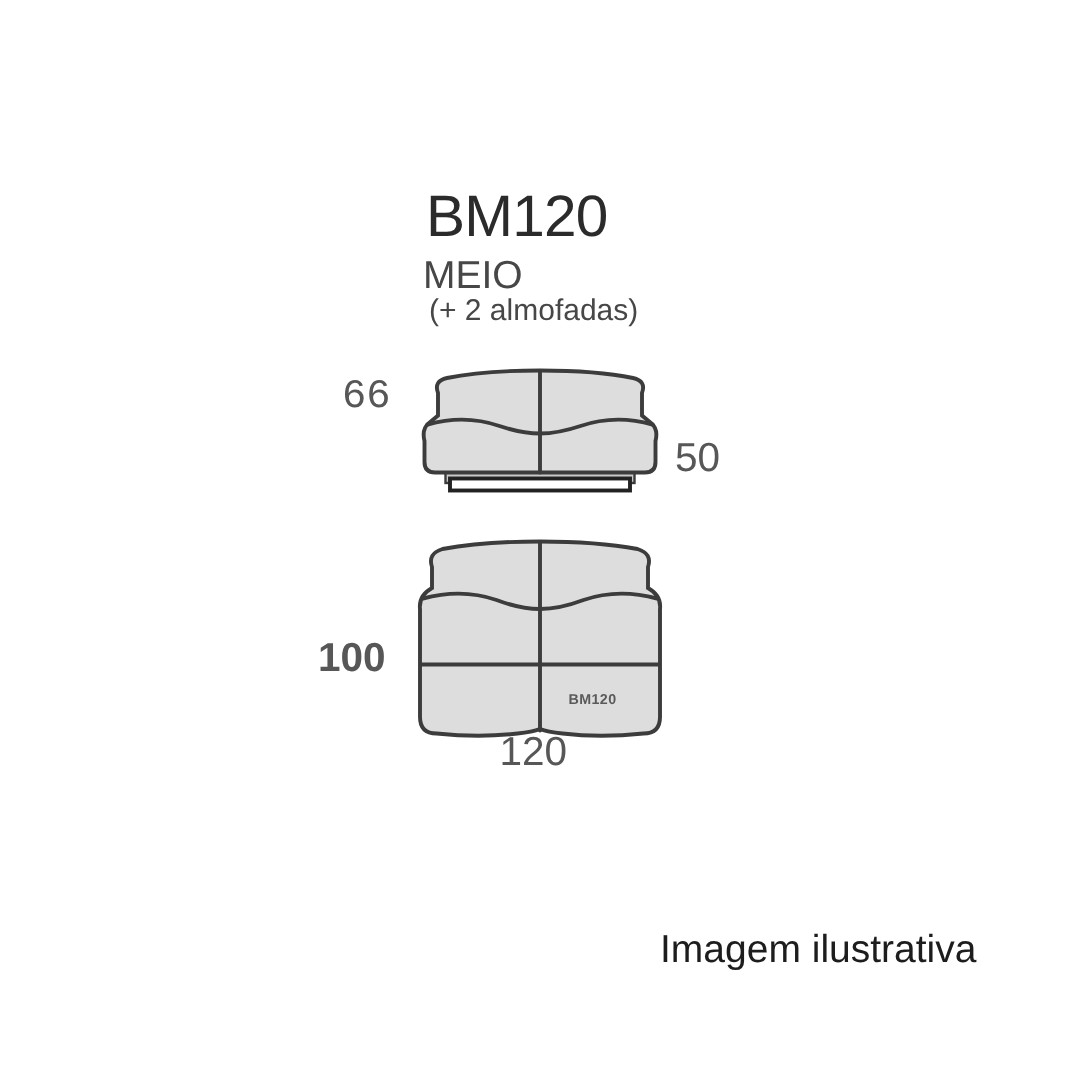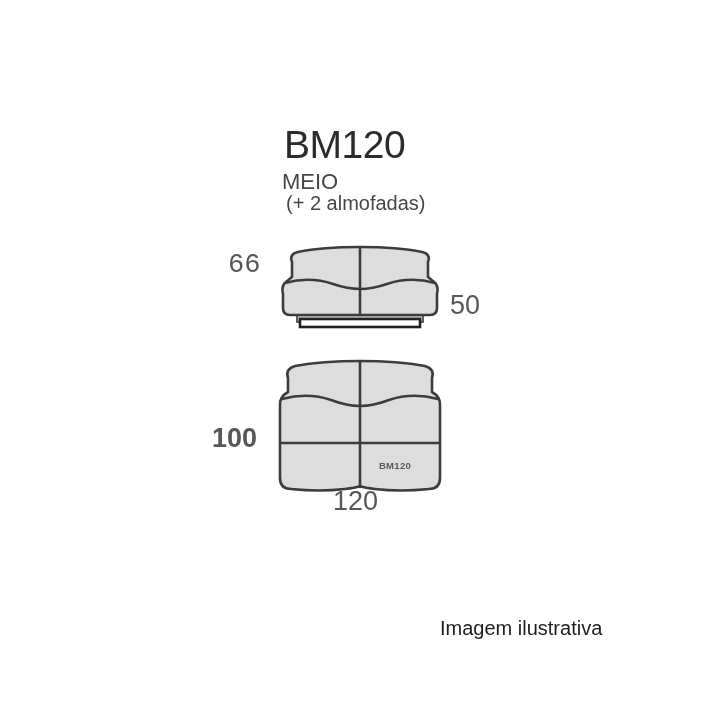--- a/index.html
+++ b/index.html
@@ -30,21 +30,21 @@
     width: 380px;
   }
   .product-title {
     font-size: 39px;
     letter-spacing: -0.5px;
     color: #2b2b2b;
     line-height: 1.0;
     white-space: nowrap;
   }
   .product-subtitle {
-    font-size: 22px;
+    font-size: 26px;
     color: #474747;
     line-height: 1.05;
     margin-top: 6px;
     margin-left: -2px;
     white-space: nowrap;
   }
   .product-subtitle-2 {
     font-size: 20px;
     color: #474747;
     line-height: 1.05;
@@ -62,21 +62,21 @@
   .dim-front-height { left: 228px; top: 250px; font-family: Liberation Mono, monospace; }
   .dim-front-depth  { left: 450px; top: 290px; }
   .dim-plan-depth   { left: 212px; top: 423px; font-weight: bold; }
   .dim-plan-width   { left: 333px; top: 486px; }
 
   
   .caption {
     position: absolute;
     left: 440px;
     top: 617px;
-    font-size: 20px;
+    font-size: 26px;
     color: #1d1d1d;
     white-space: nowrap;
   }
 
   
   .body-fill { fill: #dddddd; stroke: #3c3c3c; stroke-width: 2.6; }
   .seam { fill: none; stroke: #3c3c3c; stroke-width: 2.6; stroke-linecap: round; }
   .plinth-top { fill: #c9c9c9; stroke: #3c3c3c; stroke-width: 1.6; }
   .plinth-bar { fill: #ffffff; stroke: #222222; stroke-width: 2.6; }
   .cell-label {

